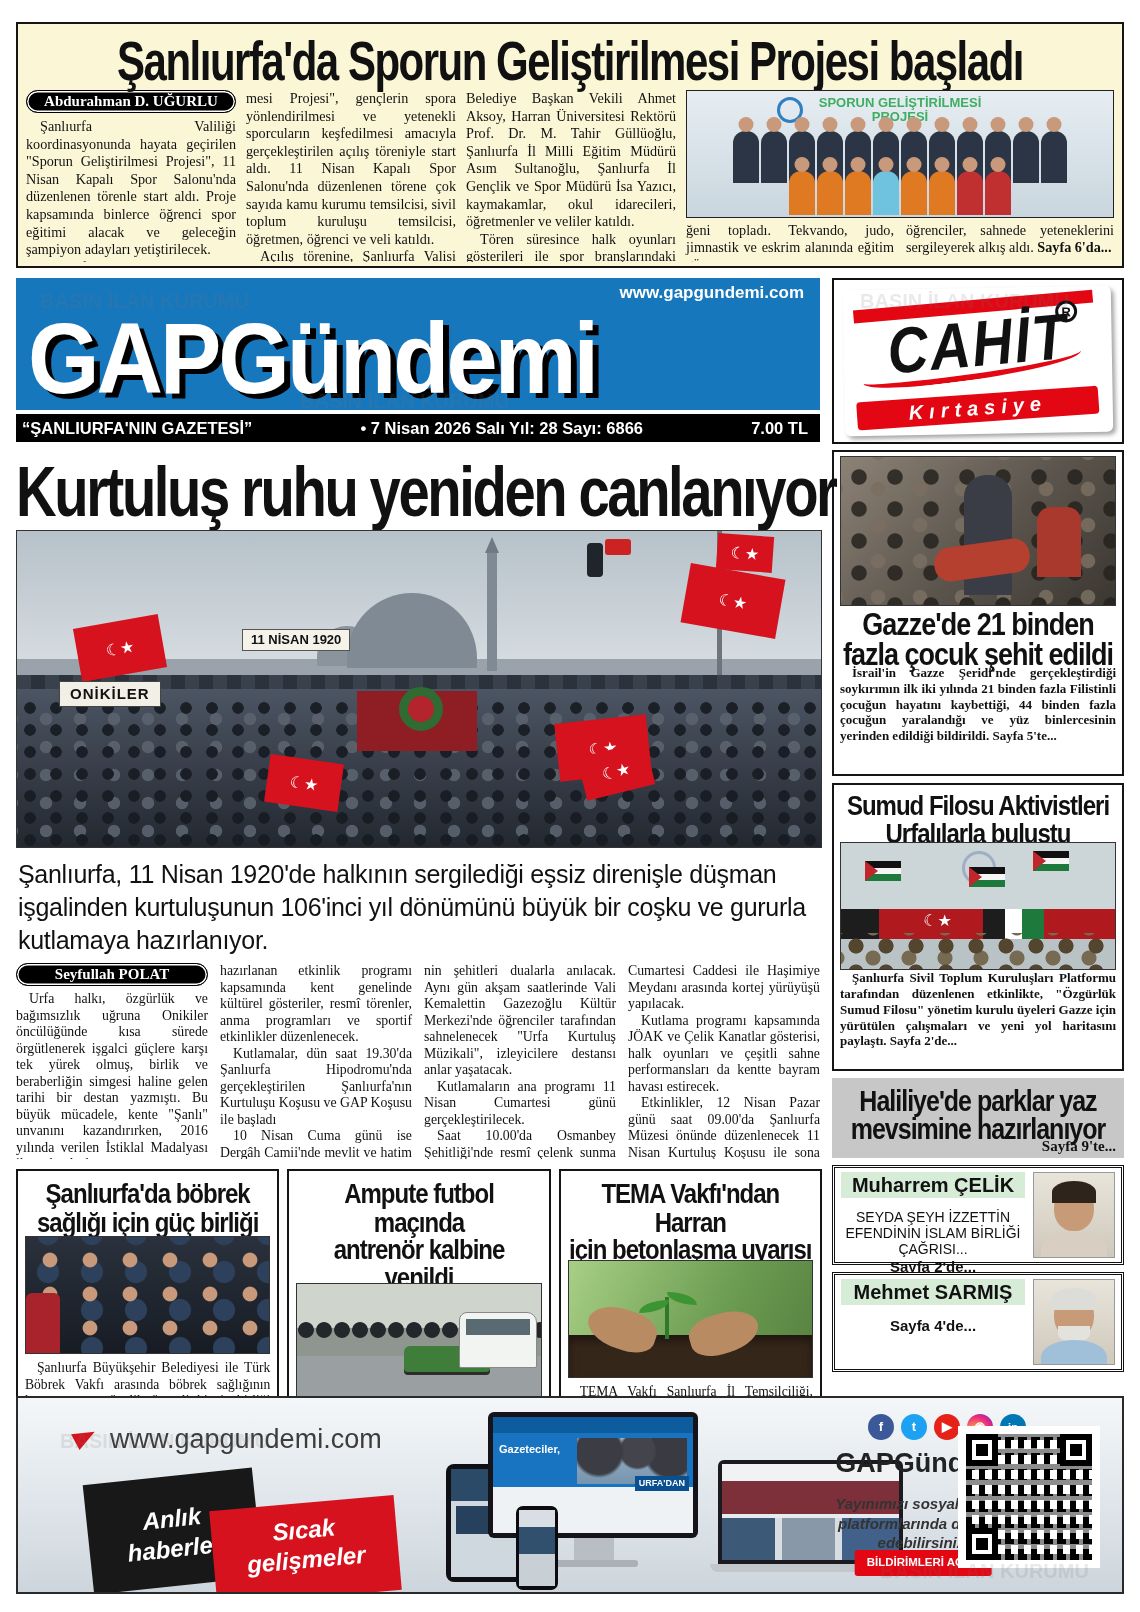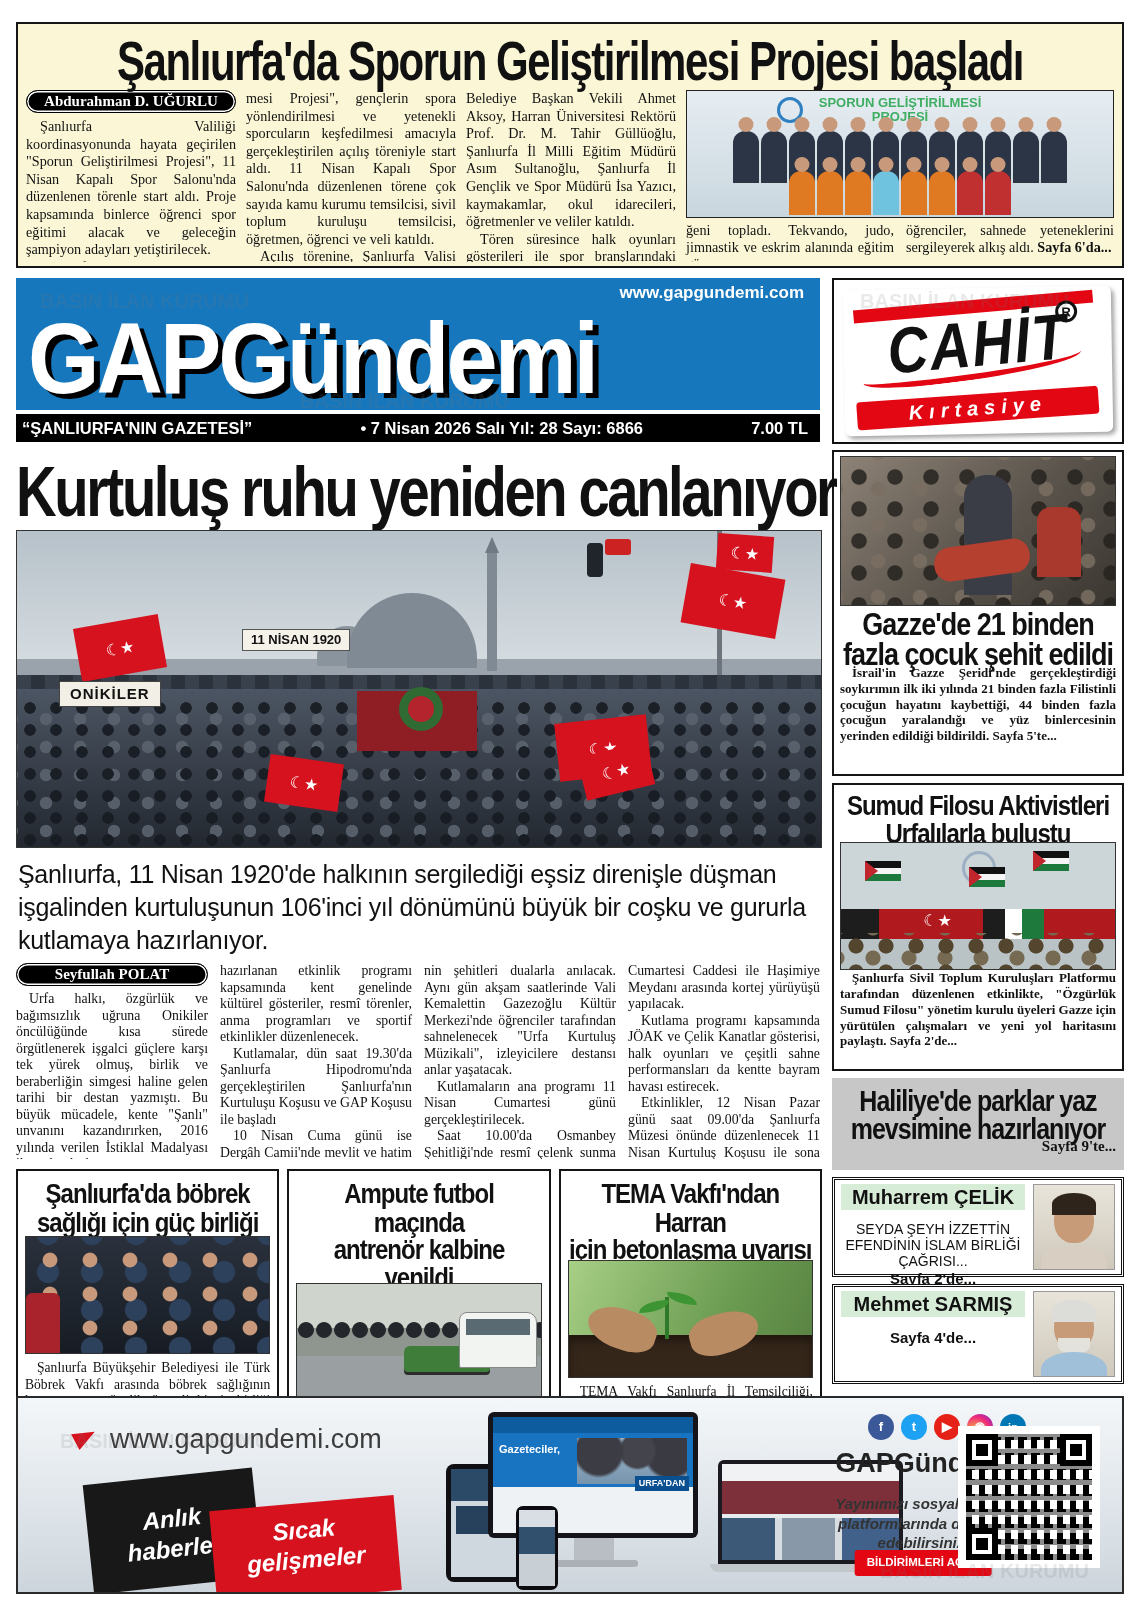--- a/index.html
+++ b/index.html
@@ -480,21 +480,21 @@
           <div class="palflag" style="right:110px;top:24px"></div>
           <div class="table"></div>
           <div class="cres">☾★</div>
           <div class="aud"></div>
         </div>
         <div class="r-body">
           <p><span>Şanlıurfa Sivil Toplum Kuruluşları Platformu tarafından düzenlenen etkinlikte, "Özgürlük Sumud Filosu" yönetim kurulu üyeleri Gazze için yürütülen çalışmaları ve yeni yol haritasını paylaştı.</span> <b>Sayfa 2'de...</b></p>
         </div>
       </div>
 
-      <div class="haliliye" style="height:92px">
+      <div class="haliliye" style="height:80px">
         <div class="r-head" style="font-size:25px">
           <div>Haliliye'de parklar yaz</div>
           <div>mevsimine hazırlanıyor</div>
         </div>
         <div class="hal-more">Sayfa 9'te...</div>
       </div>
 
       <div class="colnist" style="height:100px">
         <div class="txt">
           <div class="name">Muharrem  ÇELİK</div>

